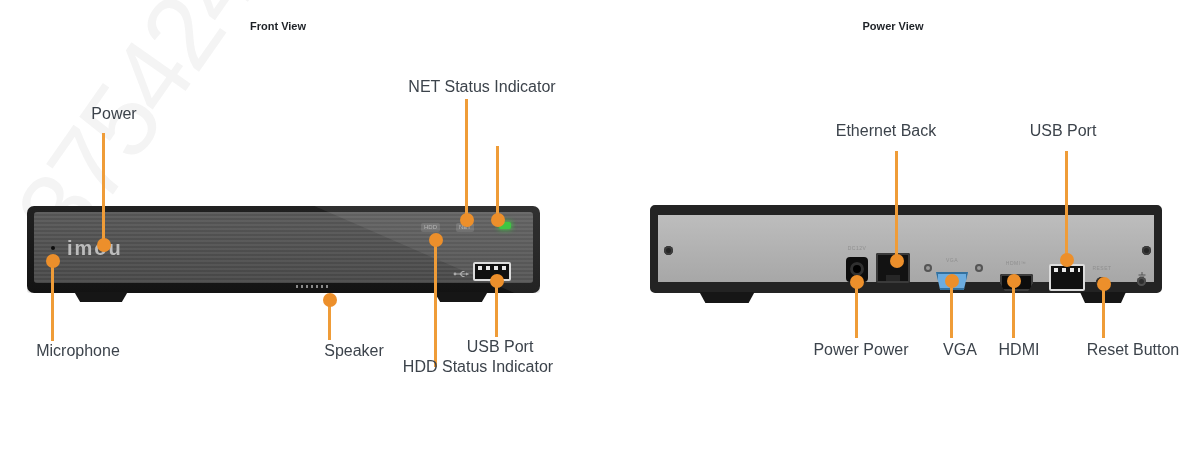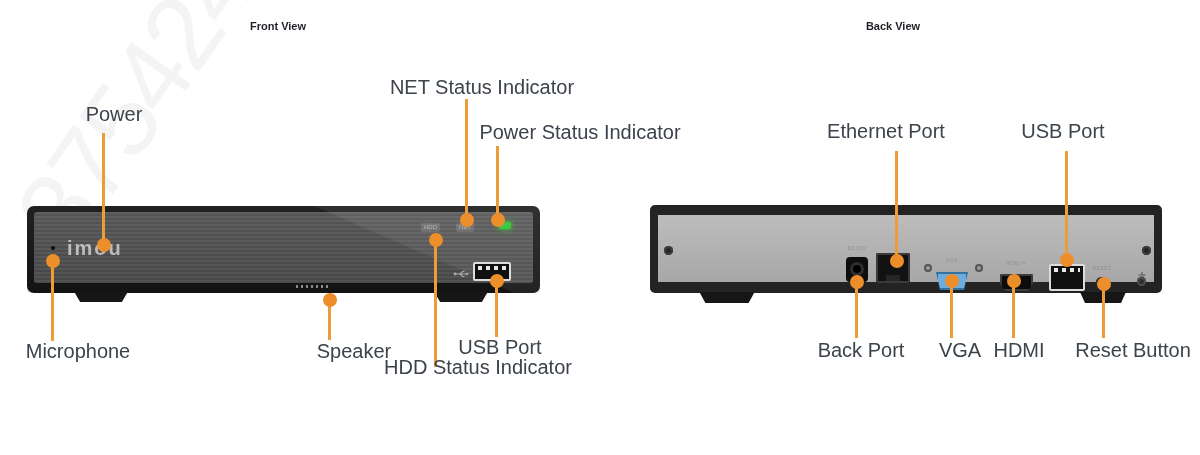--- a/index.html
+++ b/index.html
@@ -1,21 +1,21 @@
 <!DOCTYPE html>
 <html><head>
 <meta charset="utf-8">
 <style>
   html,body{margin:0;padding:0;background:#fff;}
   .canvas{position:relative;width:1200px;height:455px;background:#ffffff;overflow:hidden;
           font-family:"Liberation Sans",sans-serif;}
   
   .title{position:absolute;transform:translateX(-50%);font-size:11px;font-weight:700;
          color:#1d2126;white-space:nowrap;}
-  .label{position:absolute;transform:translateX(-50%);font-size:20px;color:#3c434b;
+  .label{position:absolute;transform:translateX(-50%);font-size:16px;color:#3c434b;
          white-space:nowrap;line-height:20px;}
   .watermark{position:absolute;left:-15px;top:-20px;width:300px;height:240px;display:flex;
              align-items:center;justify-content:center;pointer-events:none;}
   .watermark span{font-size:105px;color:rgba(40,40,40,0.05);transform:rotate(-55deg);
                   letter-spacing:-4px;white-space:nowrap;}
   
   .line{position:absolute;width:3px;background:#ef9c38;}
   .dot{position:absolute;width:14px;height:14px;border-radius:50%;background:#ec8f2b;}
   
   .dev-front{position:absolute;left:27px;top:206px;width:513px;height:87px;background:#151515;
@@ -71,21 +71,21 @@
 </head>
 <body>
 
 <div class="canvas">
 
   <div class="watermark">
     <span>375424</span>
   </div>
 
   <div class="title" style="left:278px;top:20px">Front View</div>
-  <div class="title" style="left:893px;top:20px">Back View</div>
+  <div class="title" style="left:893px;top:20px">Power View</div>
 
   <div class="dev-front">
     <div class="front-panel"></div>
     <div class="front-panel front-shade"></div>
     <div class="front-panel front-sheen"></div>
     <div class="mic-hole"></div>
     <div class="imou-logo">imou</div>
     <div class="tiny-pill" style="left:394px;top:17px">HDD</div>
     <div class="tiny-pill" style="left:429px;top:17px">NET</div>
     <div class="led-green"></div>
@@ -158,25 +158,24 @@
   <div class="dot" style="left:323px;top:293px"></div>
   <div class="dot" style="left:890px;top:254px"></div>
   <div class="dot" style="left:1060px;top:253px"></div>
   <div class="dot" style="left:850px;top:275px"></div>
   <div class="dot" style="left:945px;top:274px"></div>
   <div class="dot" style="left:1007px;top:274px"></div>
   <div class="dot" style="left:1097px;top:277px"></div>
 
   <div class="label" style="left:114px;top:104px">Power</div>
   <div class="label" style="left:482px;top:77px">NET Status Indicator</div>
-  <div class="label" style="left:580px;top:122px">Power Status Indicator</div>
   <div class="label" style="left:78px;top:341px">Microphone</div>
   <div class="label" style="left:354px;top:341px">Speaker</div>
   <div class="label" style="left:500px;top:337px">USB Port</div>
   <div class="label" style="left:478px;top:357px">HDD Status Indicator</div>
-  <div class="label" style="left:886px;top:121px">Ethernet Port</div>
+  <div class="label" style="left:886px;top:121px">Ethernet Back</div>
   <div class="label" style="left:1063px;top:121px">USB Port</div>
-  <div class="label" style="left:861px;top:340px">Back Port</div>
+  <div class="label" style="left:861px;top:340px">Power Power</div>
   <div class="label" style="left:960px;top:340px">VGA</div>
   <div class="label" style="left:1019px;top:340px">HDMI</div>
   <div class="label" style="left:1133px;top:340px">Reset Button</div>
 
 </div>
 
 </body></html>

